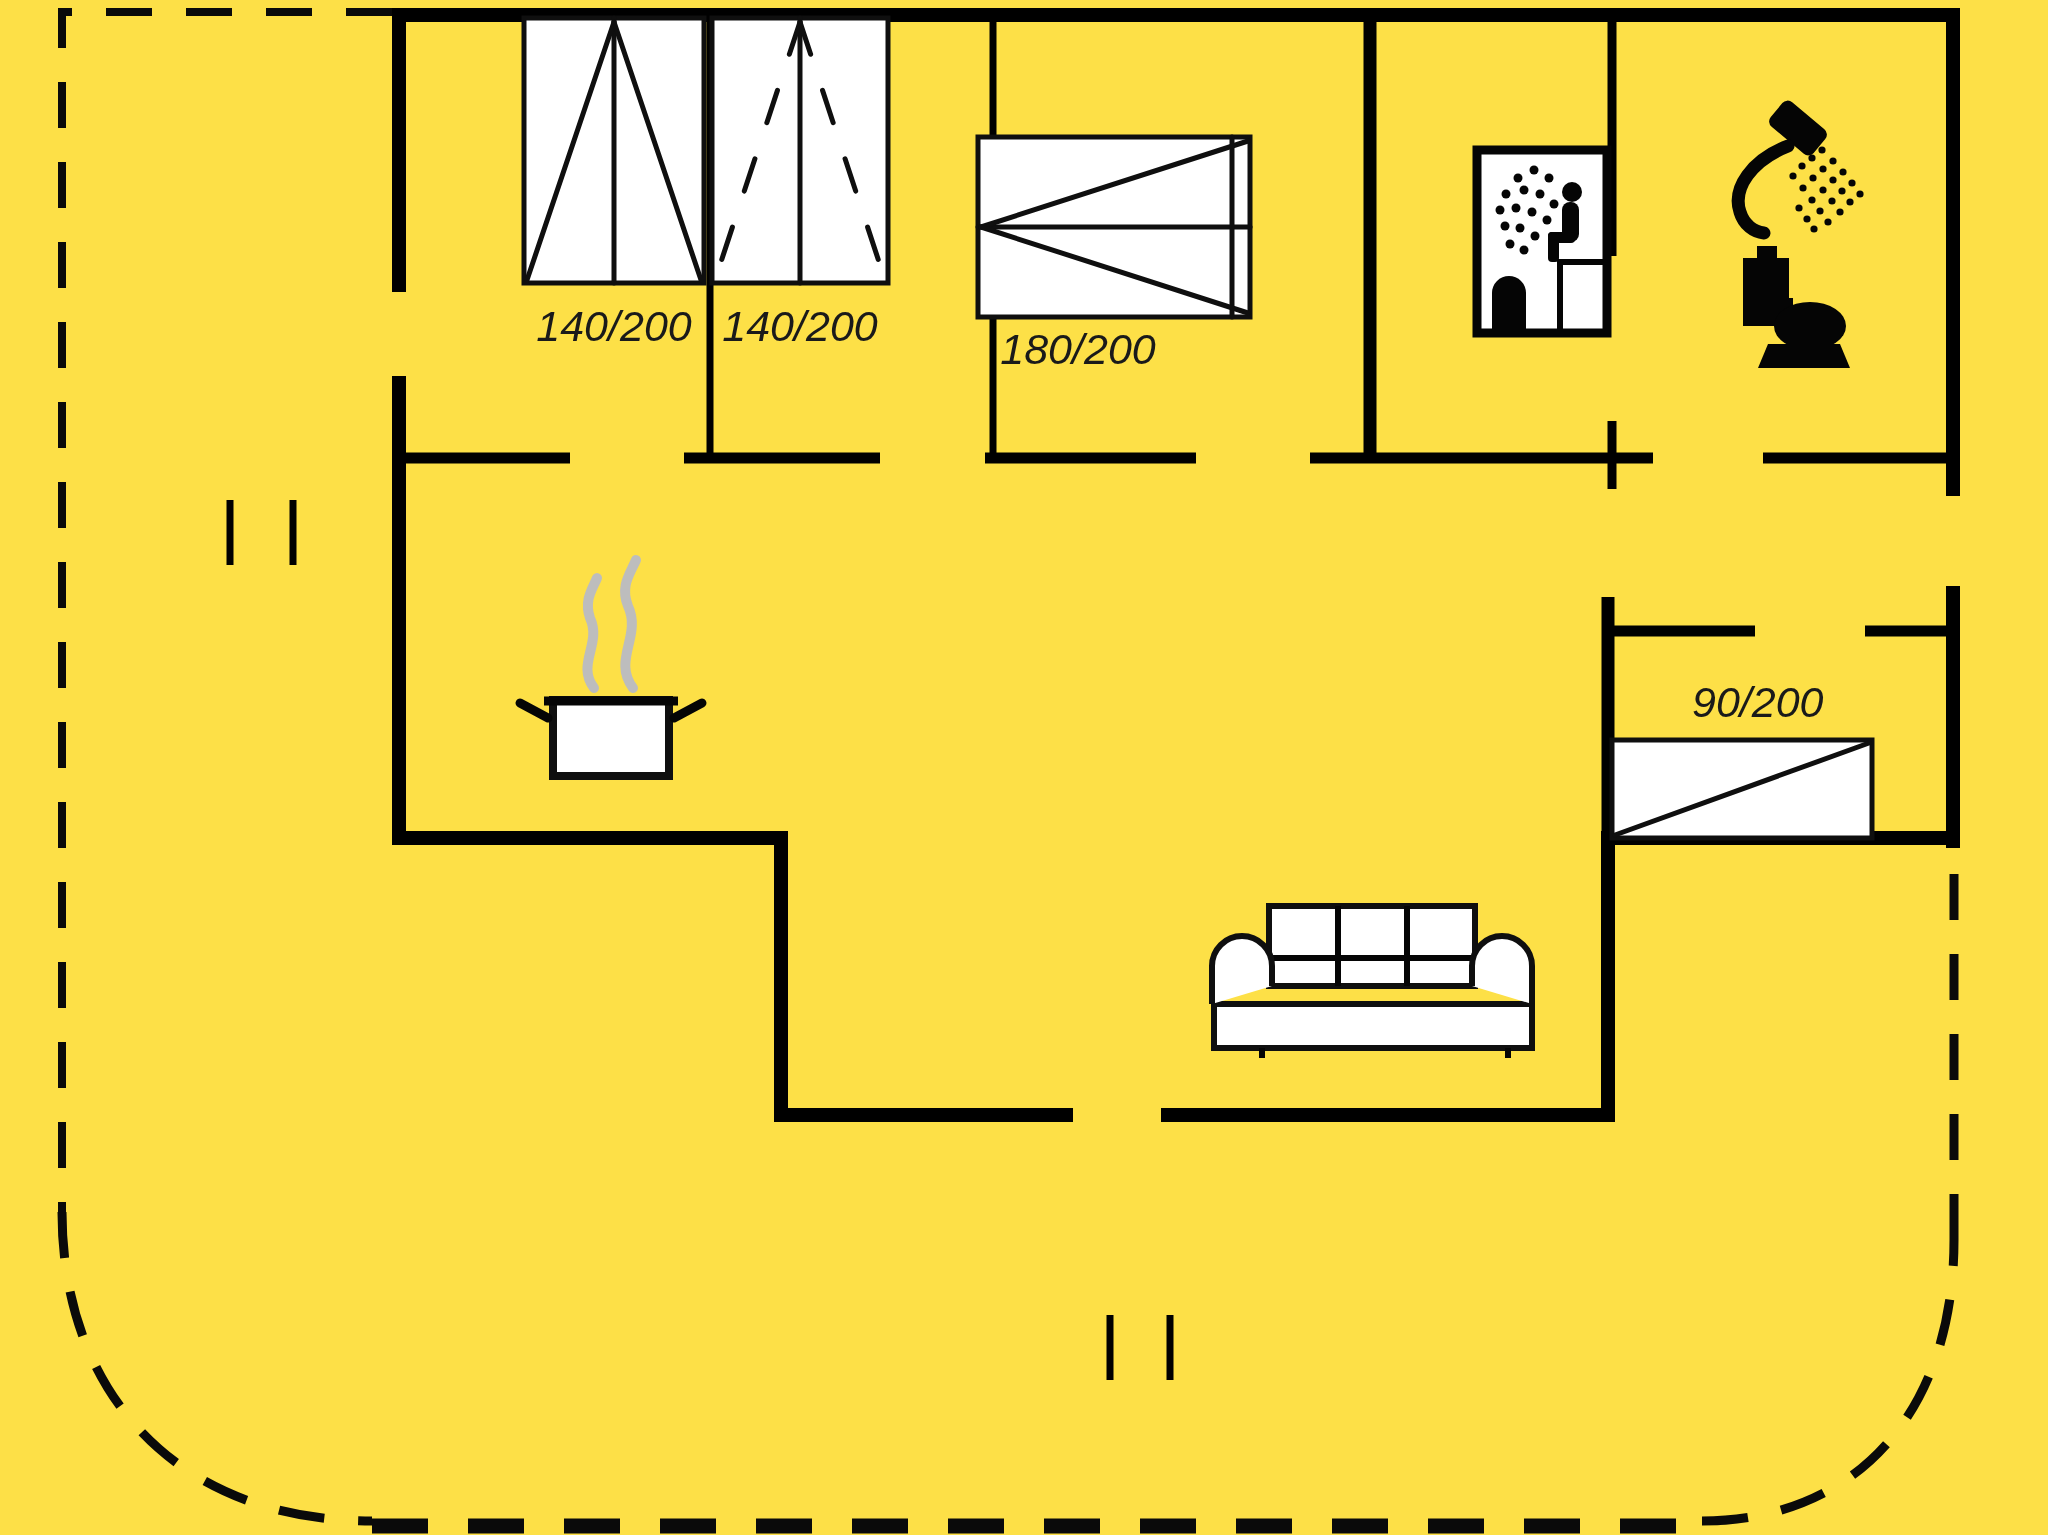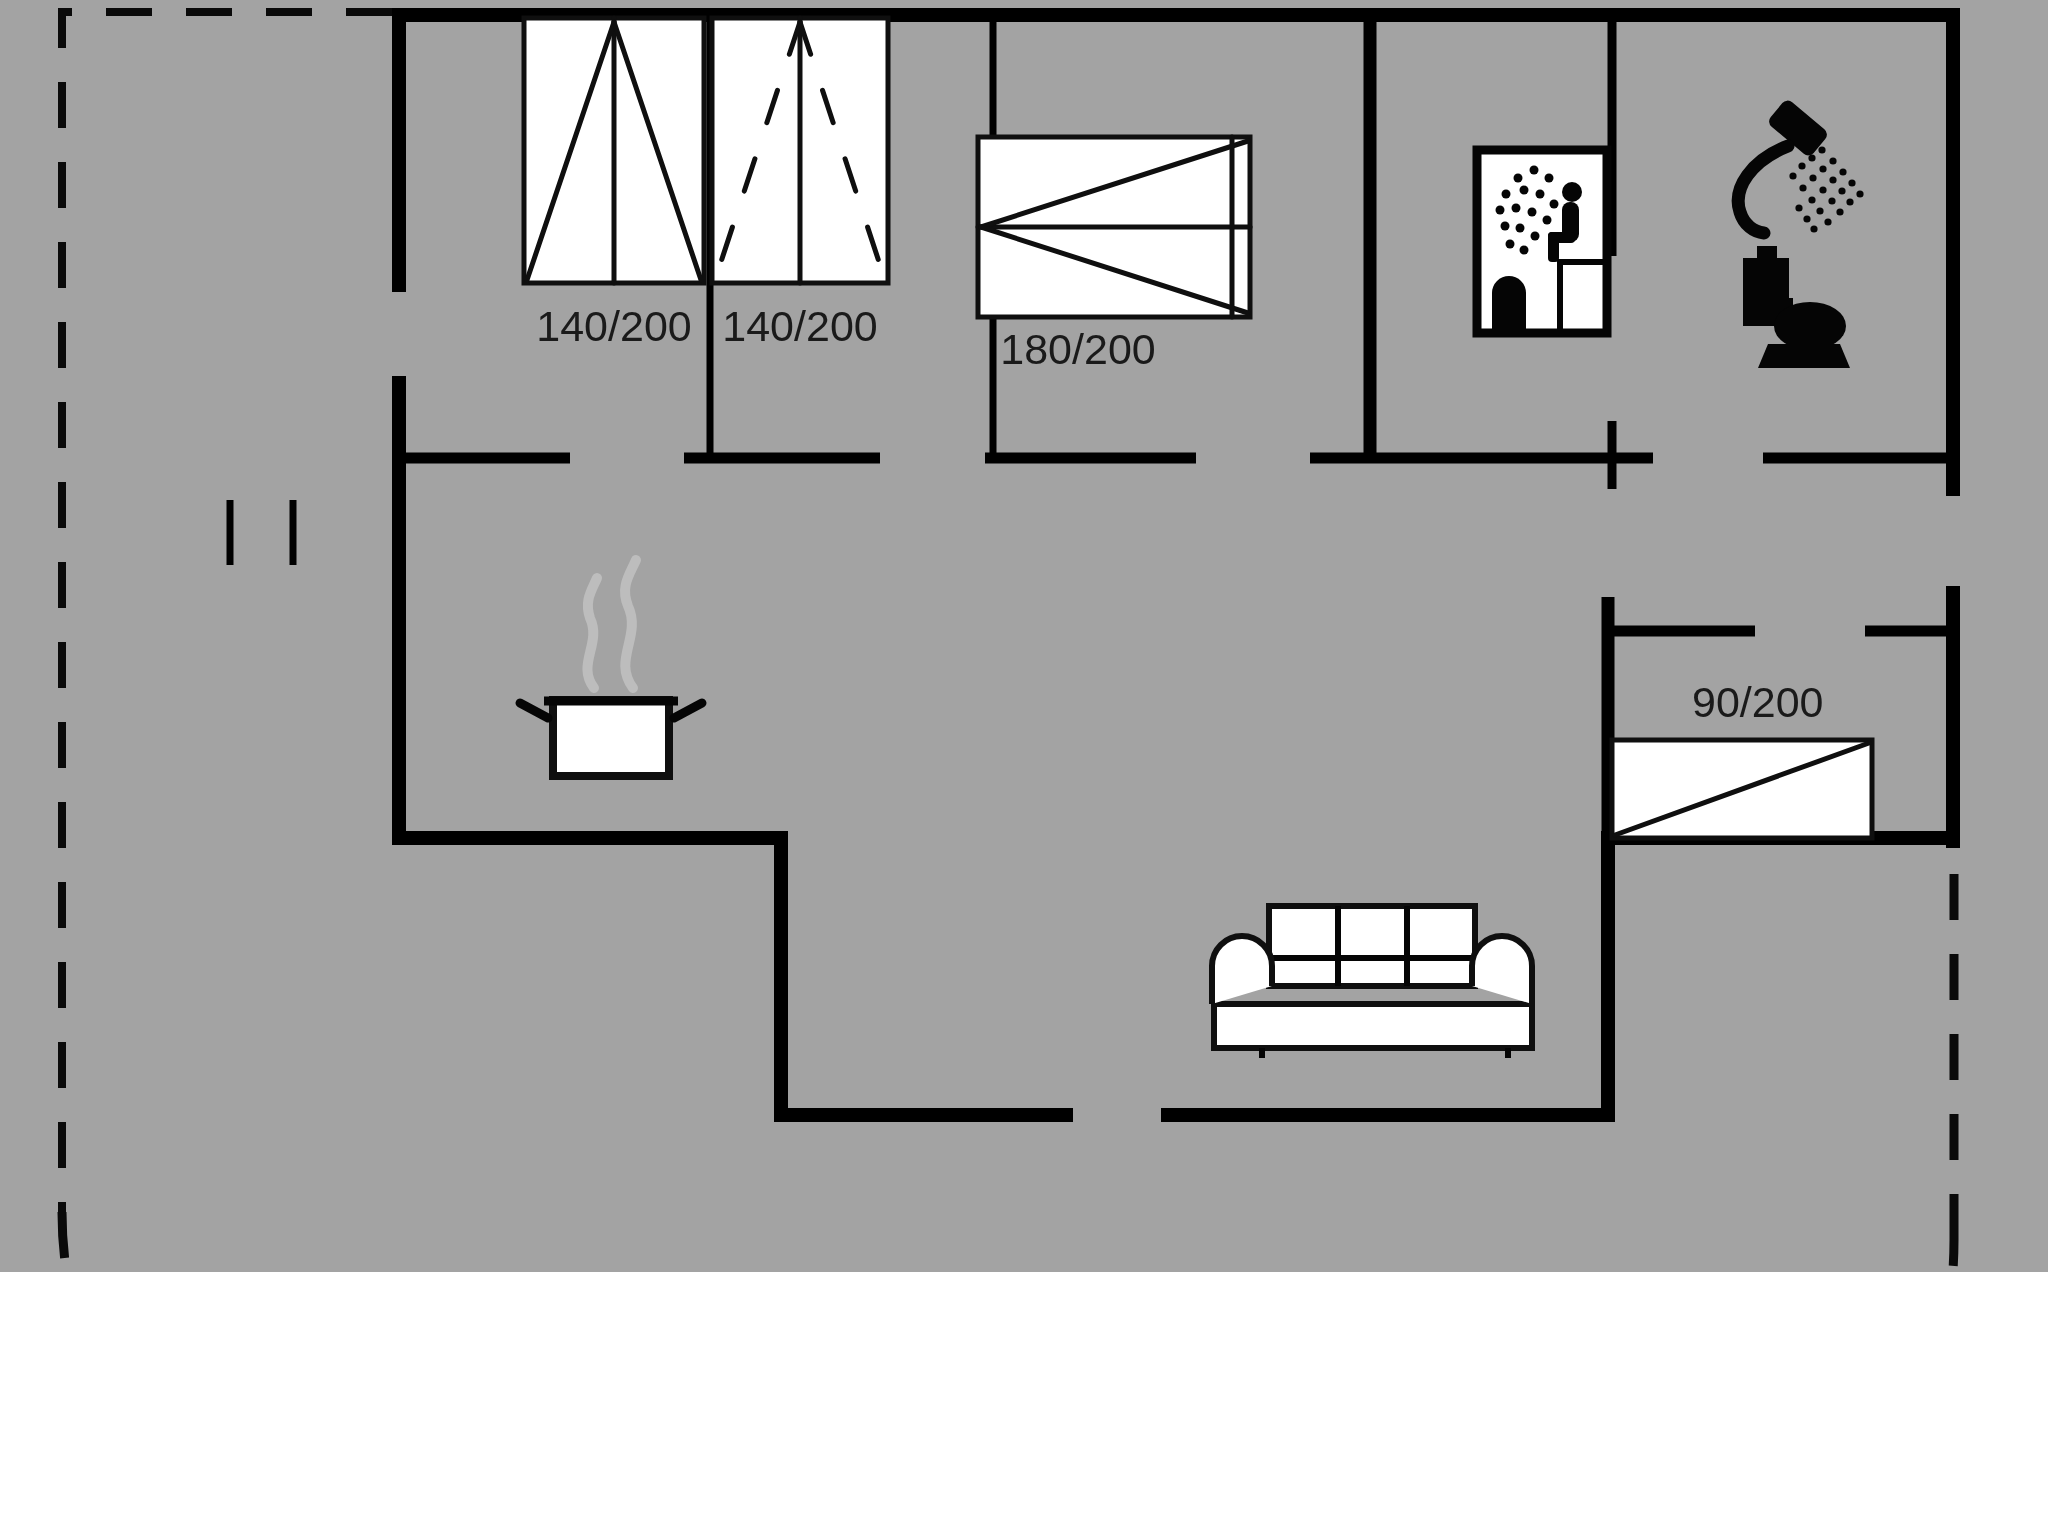--- a/index.html
+++ b/index.html
@@ -1,17 +1,17 @@
 <!DOCTYPE html>
 <html><head>
 <meta charset="utf-8">
 <style>
   html,body{margin:0;padding:0;background:#ffffff;}
-  .stage{position:relative;width:2048px;height:1272px;background:#a3a3a3;overflow:hidden;
-         font-family:"Liberation Sans",sans-serif;}
+  .stage{position:relative;width:2048px;height:1535px;background:#fde047;overflow:hidden;
+         font-family:"Liberation Sans",sans-serif;font-style:italic;}
   svg{display:block;width:2048px;height:1536px;}
   .wall{stroke:#000000;fill:none;stroke-linecap:square;}
   .thin{stroke:#000000;fill:none;}
   .dashline{stroke:#0a0a0a;fill:none;}
   .bedline{stroke:#0f0f0f;fill:none;stroke-linecap:round;}
   .bedrect{fill:#ffffff;stroke:#0f0f0f;}
   .icon-fill{fill:#050505;stroke:none;}
   .icon-line{stroke:#050505;fill:none;}
   .size-label{font-family:"Liberation Sans",sans-serif;font-size:43px;fill:#1a1a1a;}
 </style>

